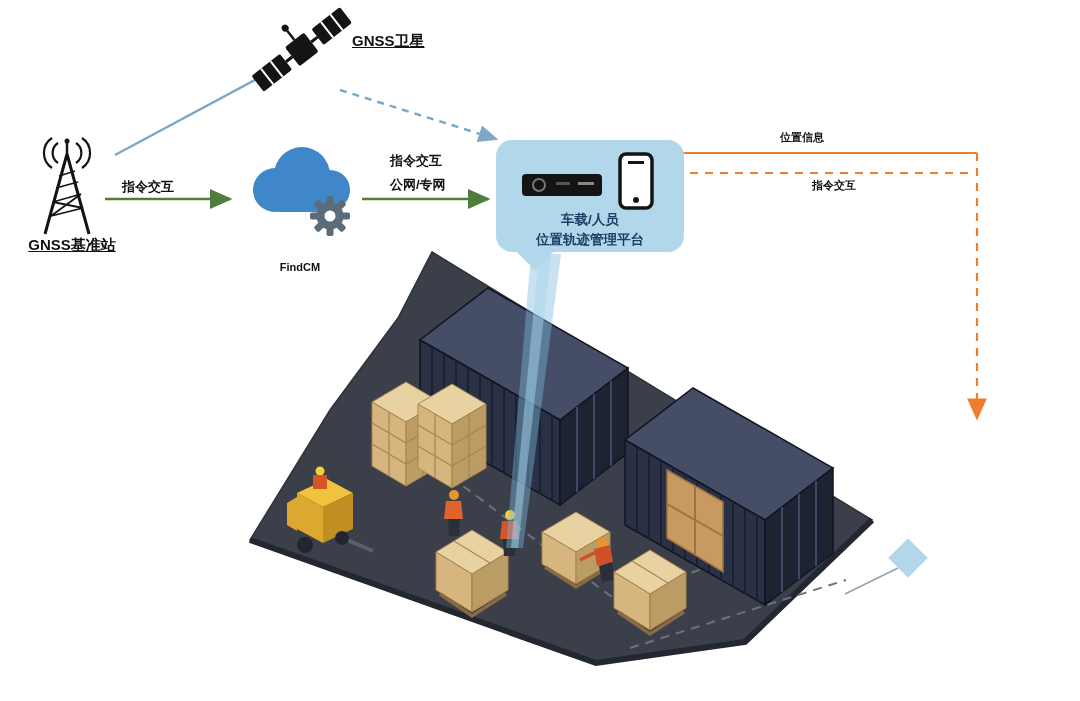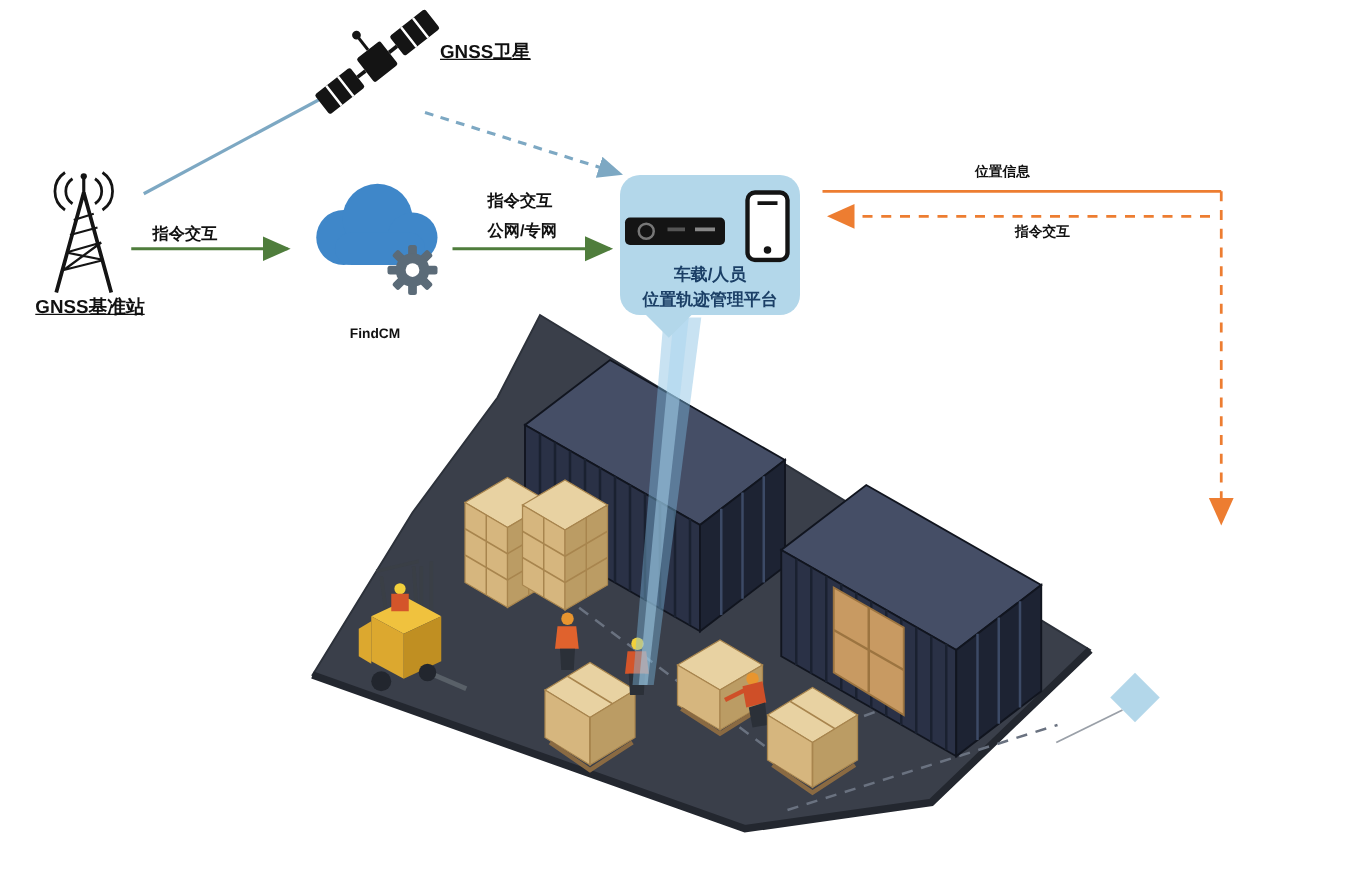--- a/index.html
+++ b/index.html
@@ -217,21 +217,21 @@
       <rect class="gear" x="-3.5" y="-20" width="7" height="40" rx="2"></rect>
       <rect class="gear" x="-3.5" y="-20" width="7" height="40" rx="2" transform="rotate(45)"></rect>
       <rect class="gear" x="-3.5" y="-20" width="7" height="40" rx="2" transform="rotate(90)"></rect>
       <rect class="gear" x="-3.5" y="-20" width="7" height="40" rx="2" transform="rotate(135)"></rect>
       <circle class="gear" r="13.5"></circle>
       <circle fill="#fff" r="5.5"></circle>
     </g>
   </svg>
 
   <div class="tail" style="left:520px; top:234px; width:30px; height:30px;"></div>
-  <div class="bubble" style="left:496px; top:140px; width:144px; height:112px; padding-top:10px;">
+  <div class="bubble" style="left:496px; top:140px; width:188px; height:112px; padding-top:10px;">
     <svg width="148" height="60" viewBox="0 0 148 60">
       <g>
         <rect class="ink" x="6" y="24" width="80" height="22" rx="4"></rect>
         <circle cx="23" cy="35" r="6" fill="none" stroke="#777" stroke-width="2"></circle>
         <rect x="62" y="32" width="16" height="3" fill="#888"></rect>
         <rect x="40" y="32" width="14" height="3" fill="#555"></rect>
       </g>
       <g>
         <rect x="104" y="4" width="32" height="54" rx="6" fill="#fff" stroke="#141414" stroke-width="3.5"></rect>
         <rect x="112" y="11" width="16" height="3" fill="#141414"></rect>

